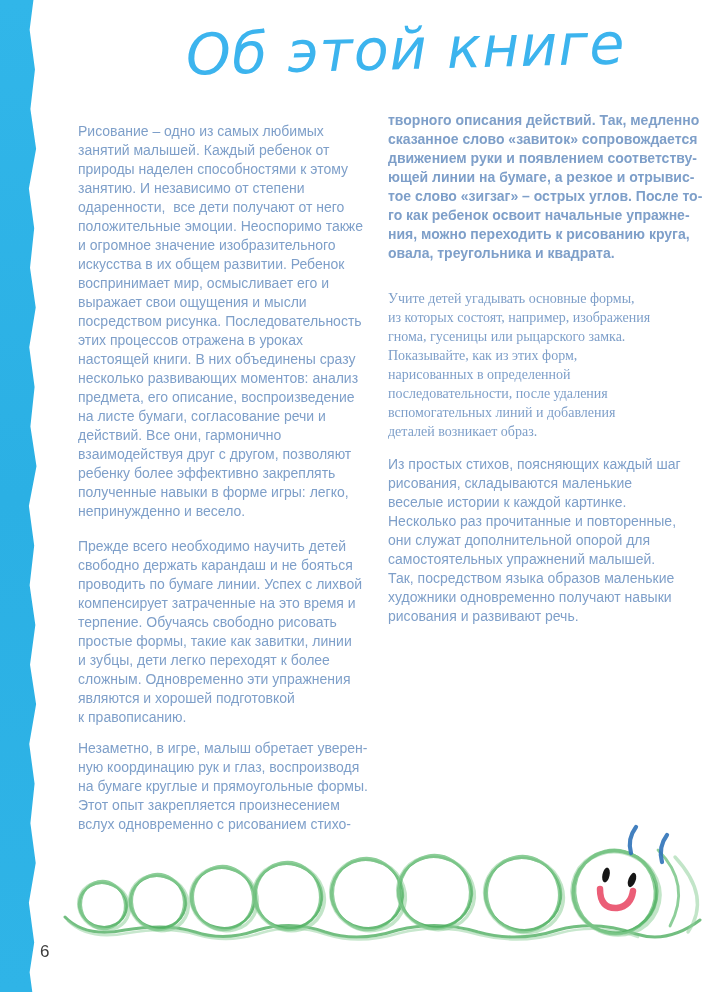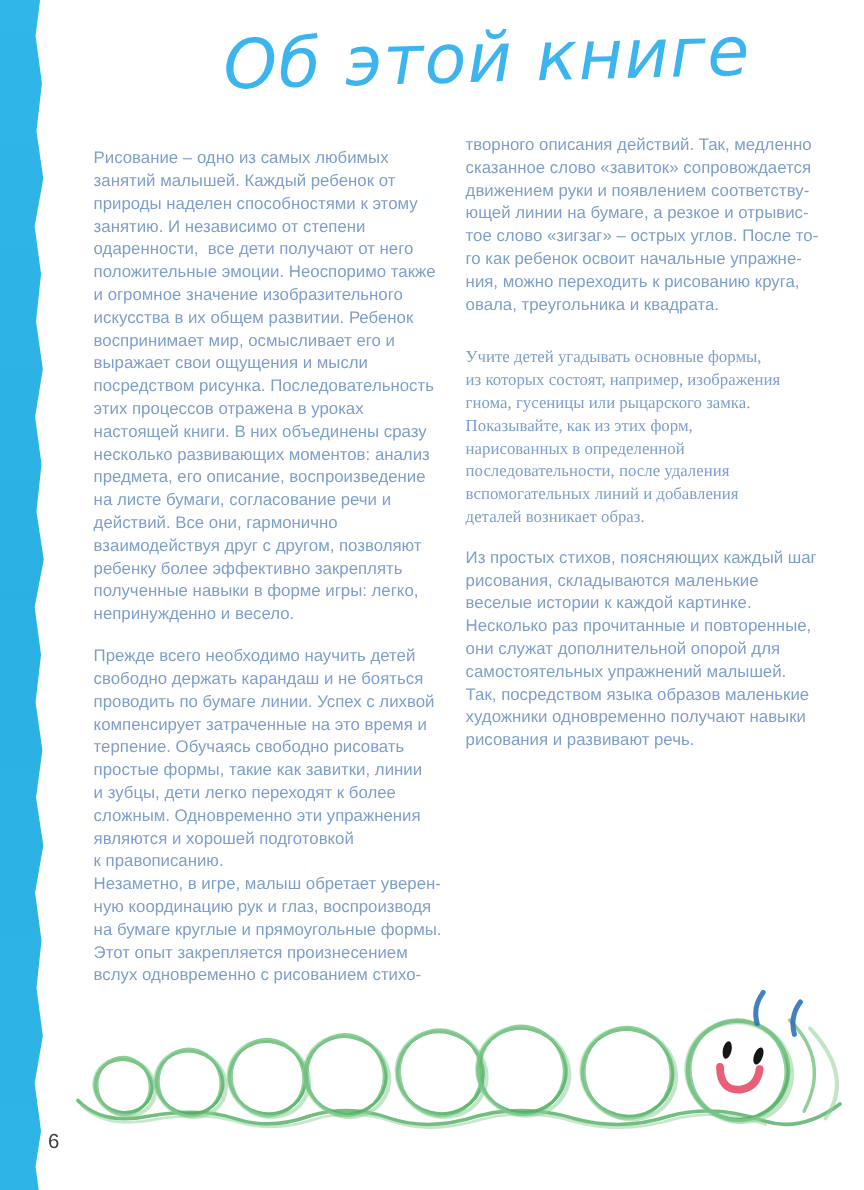--- a/index.html
+++ b/index.html
@@ -24,22 +24,22 @@
     transform:rotate(-1.5deg);white-space:nowrap;
   }
   .col{
     position:absolute;width:302px;color:#7e9fc9;
     font-size:14px;line-height:19px;
   }
   .col-left{left:78px;top:122px;}
   .col-right{left:388px;top:111px;}
   .para{margin:0;white-space:pre;}
   .col-left .para:nth-child(1){margin-bottom:16px;}
-  .col-left .para:nth-child(2){}
-  .col-right .para:nth-child(1){margin-bottom:26px;}
+  .col-left .para:nth-child(2){margin-bottom:12px;}
+  .col-right .para:nth-child(1){margin-bottom:26px;font-weight:bold;}
   .col-right .para:nth-child(2){margin-bottom:14px;font-family:Liberation Serif, serif;}
   .caterpillar{position:absolute;left:40px;top:822px;}
   .page-number{
     position:absolute;left:40px;top:942px;
     font-size:17px;color:#3c3c3c;
   }
 </style>
 </head>
 <body>
 

